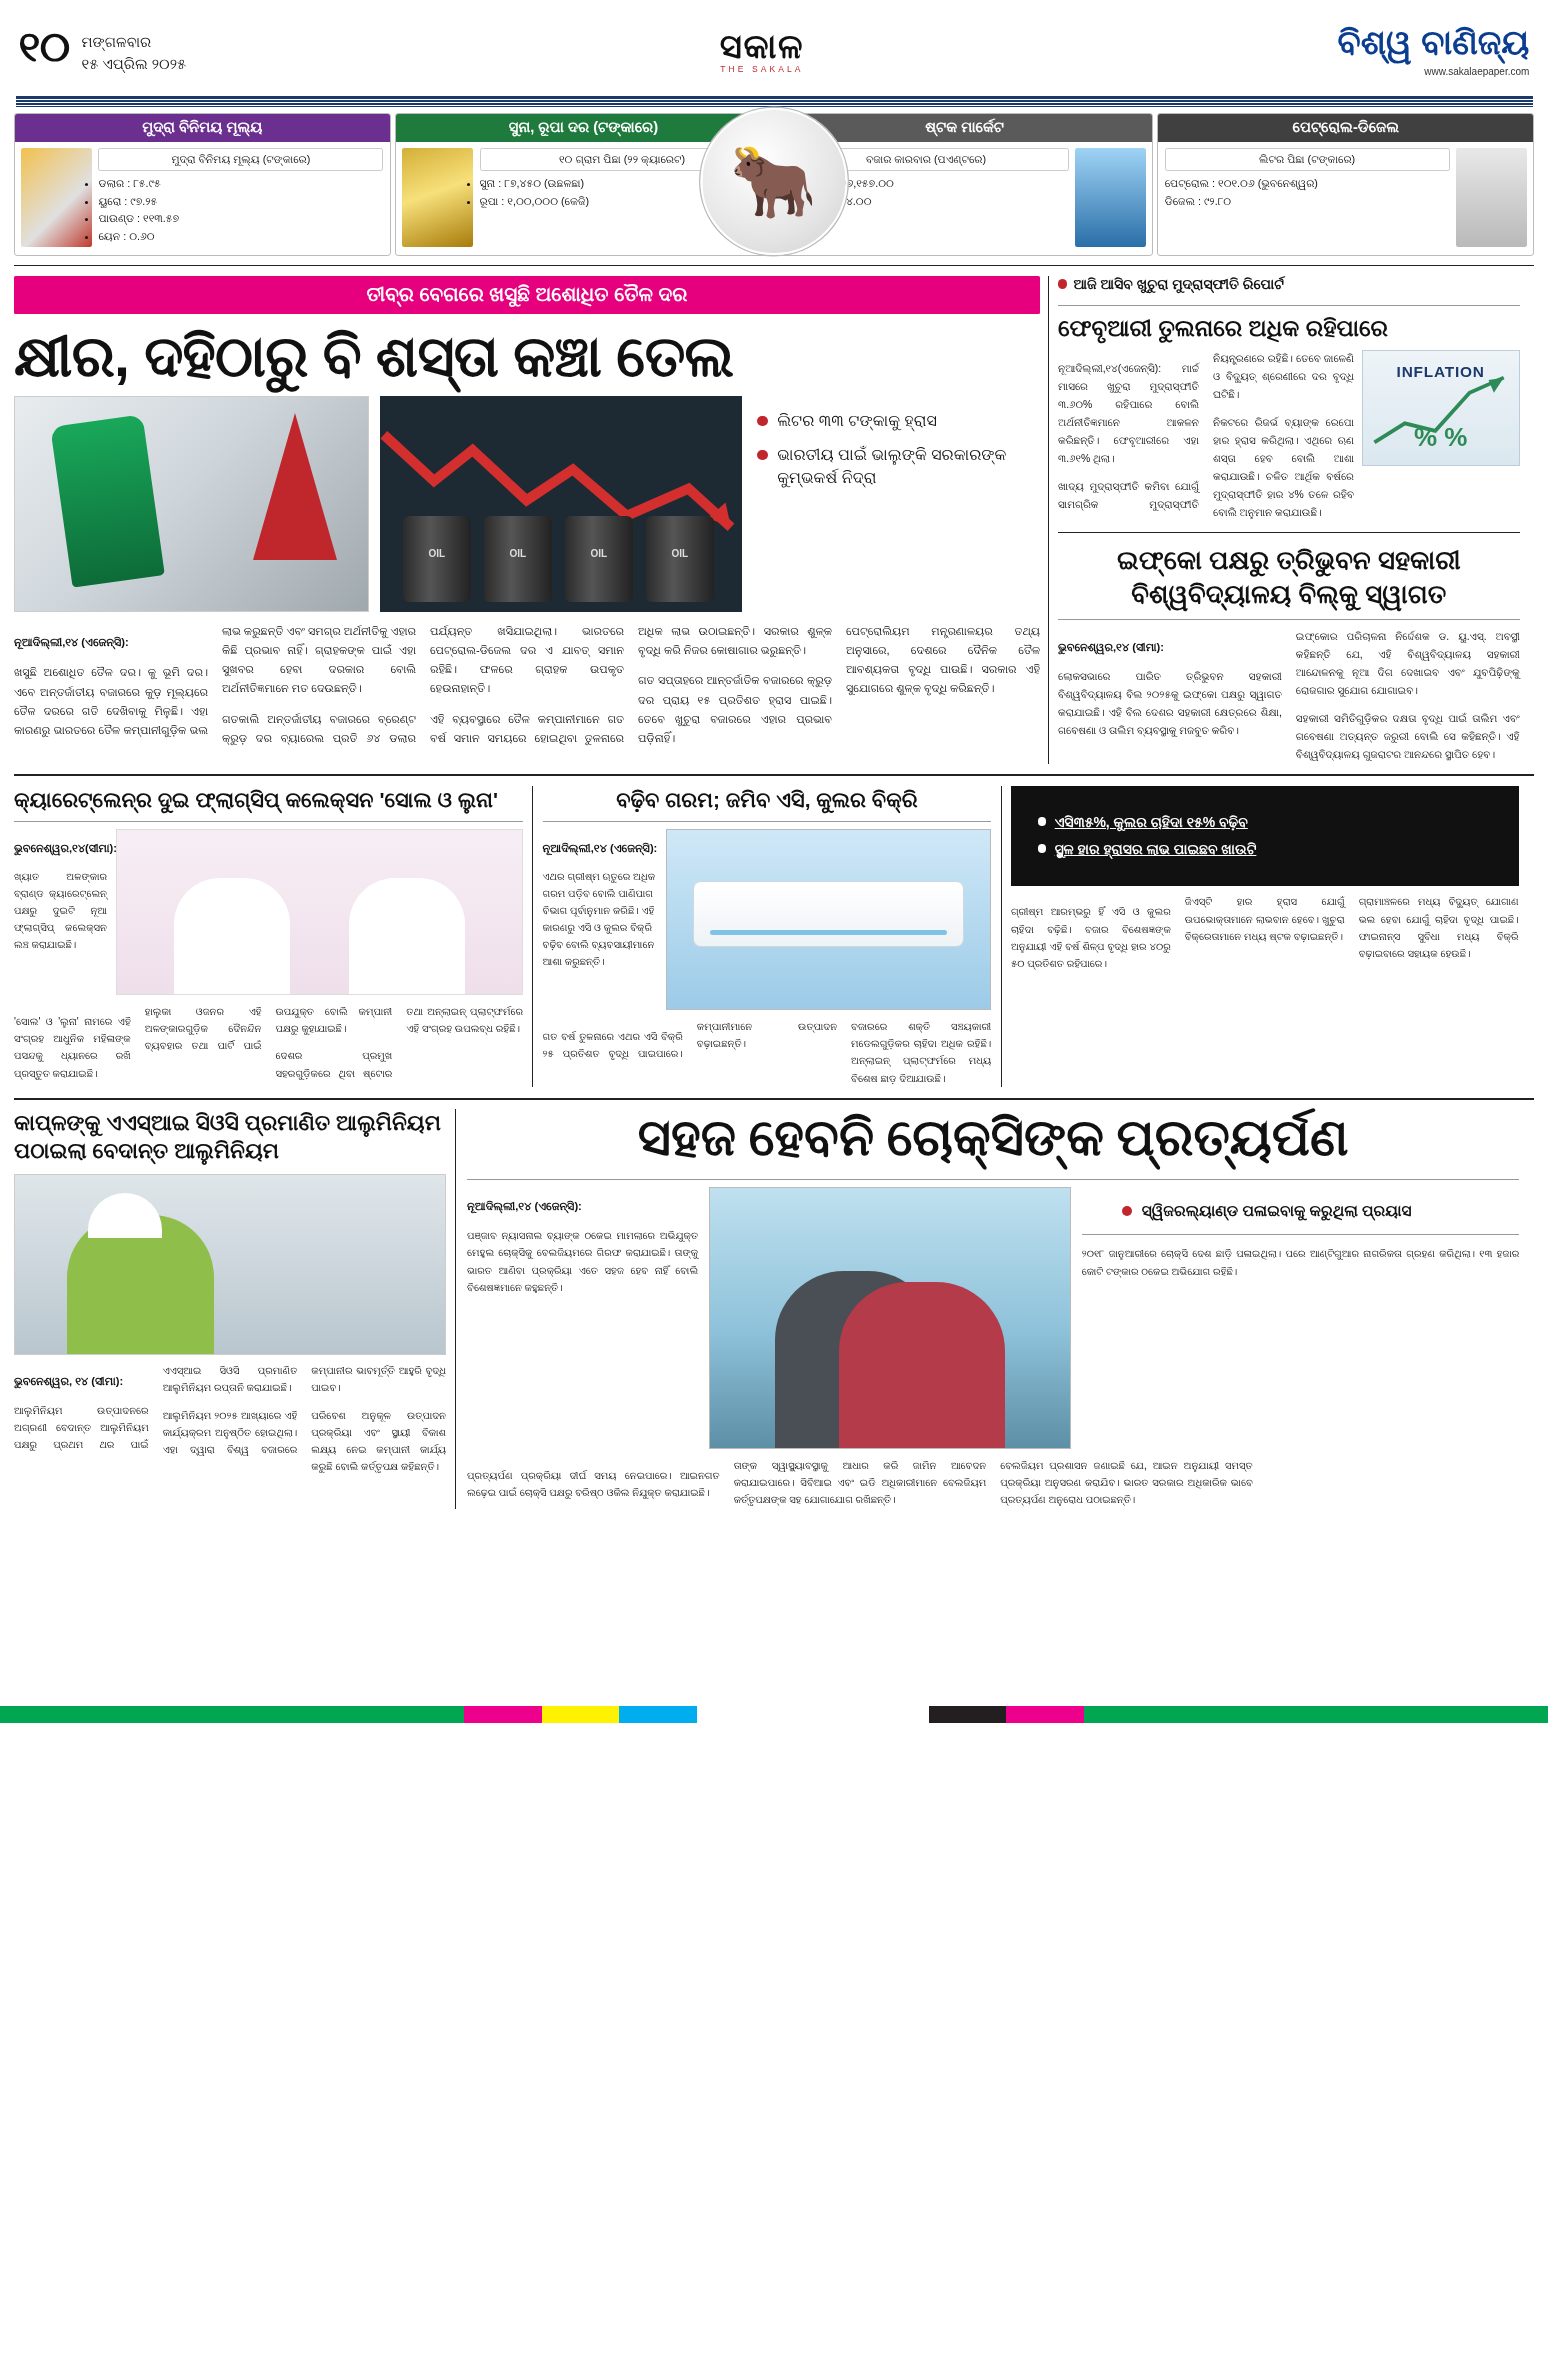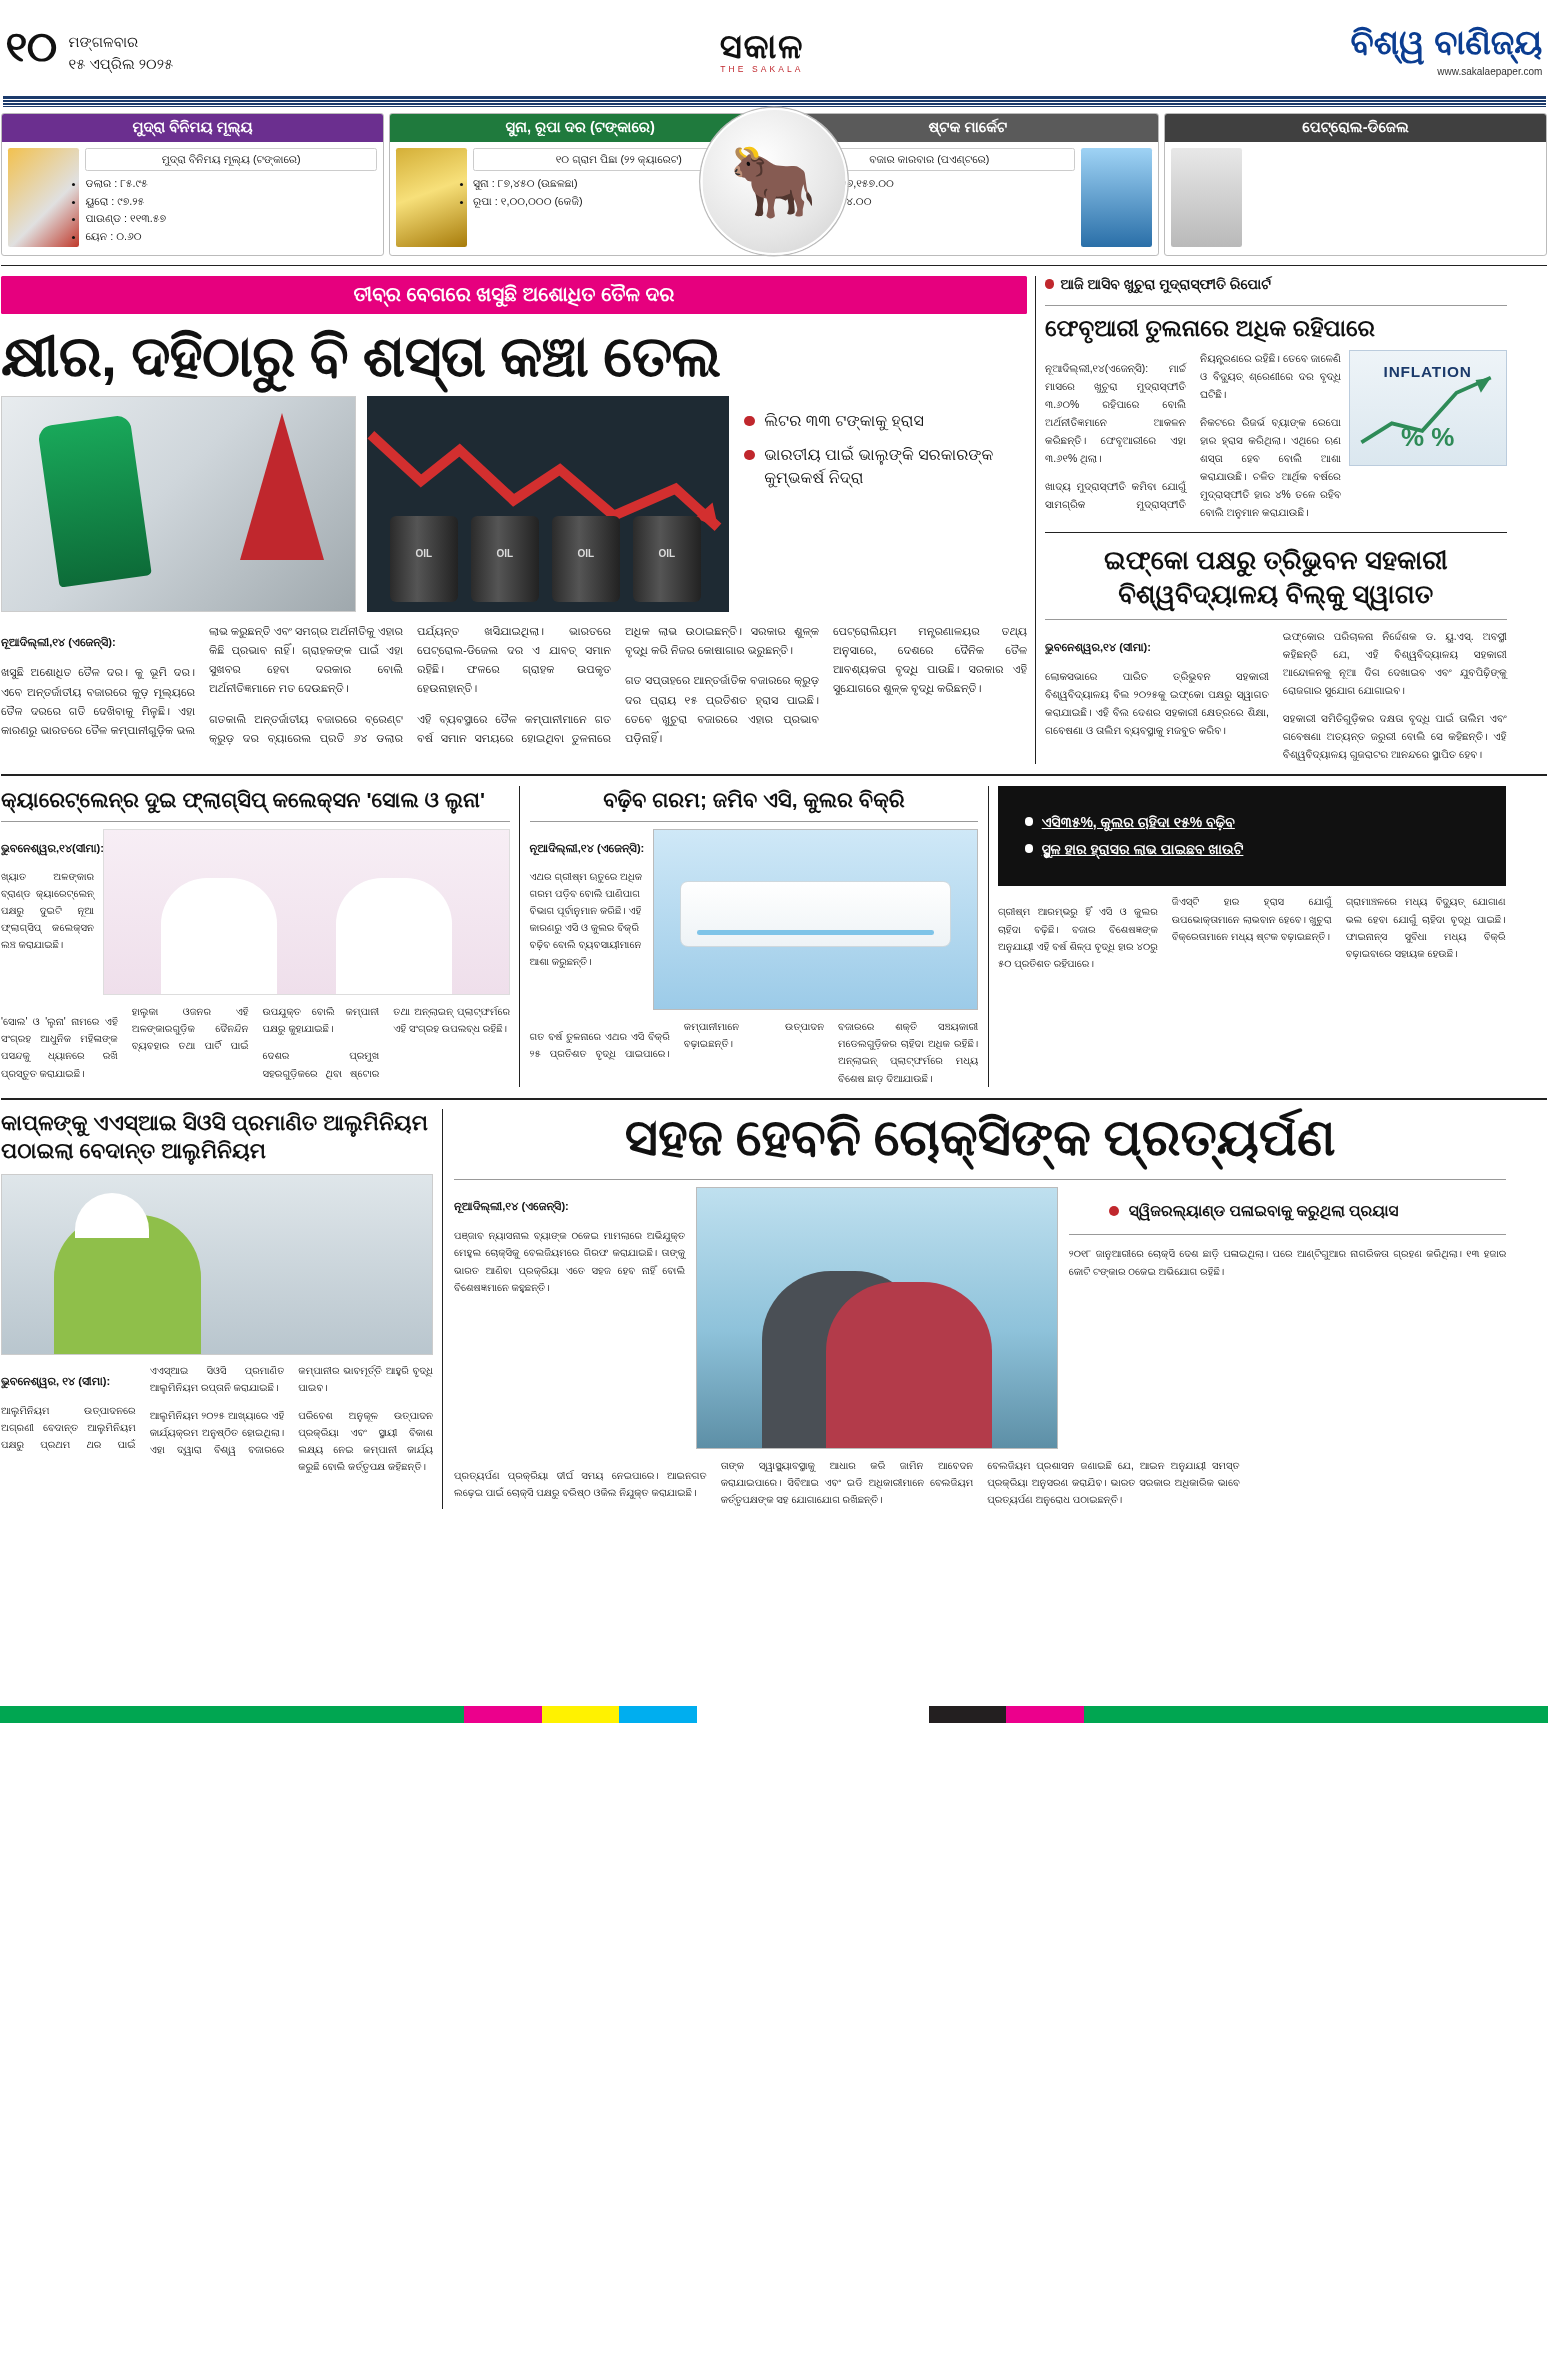--- a/index.html
+++ b/index.html
@@ -5,21 +5,21 @@
   * { box-sizing: border-box; }
   html, body { margin:0; padding:0; }
   body {
     width: 1548px; height: 2377px;
     background: #ffffff;
     font-family: "Liberation Sans", sans-serif;
     color: #111;
     position: relative;
     overflow: hidden;
   }
-  .page { position:relative; width:1548px; height:1723px; padding: 0 1px; border-radius: 22px; }
+  .page { position:relative; width:1548px; height:1723px; padding: 0 14px; border-radius: 22px; }
 
   
   .masthead { display:flex; align-items:center; justify-content:space-between; height:93px; padding: 7.7px 4.6px 0 4.6px; }
   .mast-left { display:flex; align-items:flex-start; gap:12.3px; }
   .page-no { font-size:42px; font-weight:bold; letter-spacing:-0.8px; line-height:1; }
   .mast-date { font-size:14.7px; line-height:1.5; padding-top:4.6px; }
   .mast-logo { text-align:center; }
   .logo-box { font-size:34px; font-weight:bold; color:#111; letter-spacing:1.5px; }
   .logo-sub { font-size:8.5px; color:#c0272d; letter-spacing:3.1px; margin-top:-3.1px;}
   .mast-right { text-align:right; }
@@ -188,20 +188,27 @@
             <li>ନିଫ୍ଟି : ୨୩,୧୮୪.୦୦</li>
           </ul>
         </div>
         <div class="strip-img img-build"></div>
       </div>
     </div>
 
     <div class="strip-card c4">
       <div class="hd">ପେଟ୍ରୋଲ-ଡିଜେଲ</div>
       <div class="strip-body">
+        <div class="strip-txt">
+          <div class="sub">ଲିଟର ପିଛା (ଟଙ୍କାରେ)</div>
+          <ul style="margin:0;padding-left:14px;">
+            <li>ପେଟ୍ରୋଲ : ୧୦୧.୦୬ (ଭୁବନେଶ୍ୱର)</li>
+            <li>ଡିଜେଲ : ୯୨.୮୦</li>
+          </ul>
+        </div>
         <div class="strip-img img-oil"></div>
       </div>
     </div>
   </div>
 
   <hr class="hr-dark">
 
   <div class="lead-wrap">
     <div class="lead-left">
       <div class="pink-banner">ତୀବ୍ର ବେଗରେ ଖସୁଛି ଅଶୋଧିତ ତୈଳ ଦର</div>

